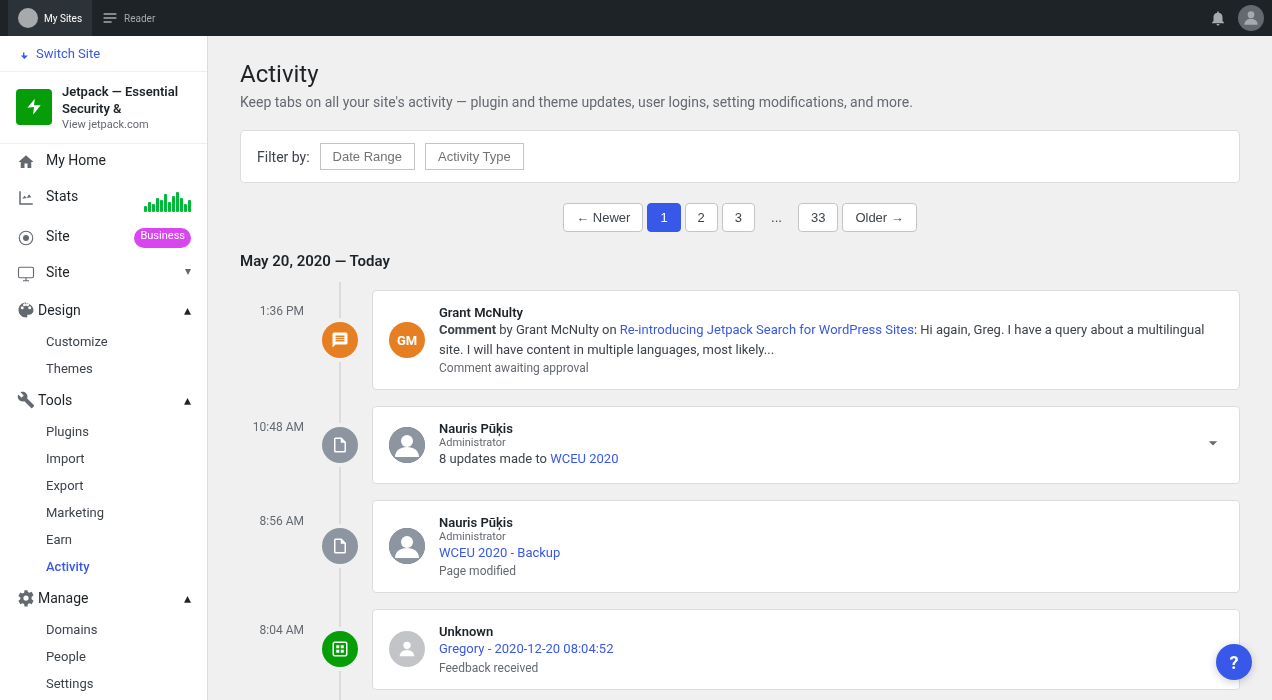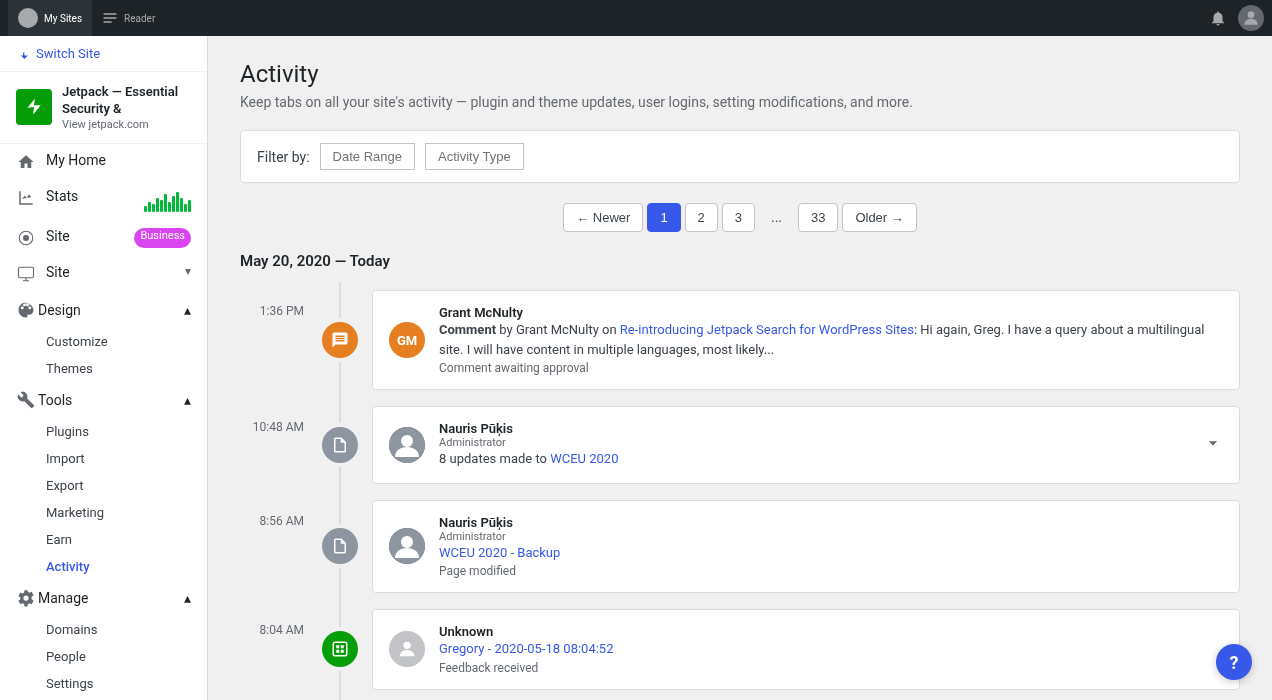--- a/index.html
+++ b/index.html
@@ -423,21 +423,21 @@
         <div class="activity-card">
           <div class="avatar-placeholder">
             <svg width="22" height="22" viewBox="0 0 24 24" fill="#fff">
                 <circle cx="12" cy="8" r="4"></circle>
                 <path d="M4 20c0-4 3.6-7 8-7s8 3 8 7"></path>
               </svg>
           </div>
           <div class="activity-info">
             <div class="activity-user">Unknown</div>
             <div class="activity-desc">
-              <a class="activity-link">Gregory - 2020-05-18 08:04:52</a>
+              <a class="activity-link">Gregory - 2020-12-20 08:04:52</a>
             </div>
             <div class="activity-sub">Feedback received</div>
           </div>
         </div>
       </div>
 
       <div class="activity-row">
         <div class="time-col">
           
         </div>

